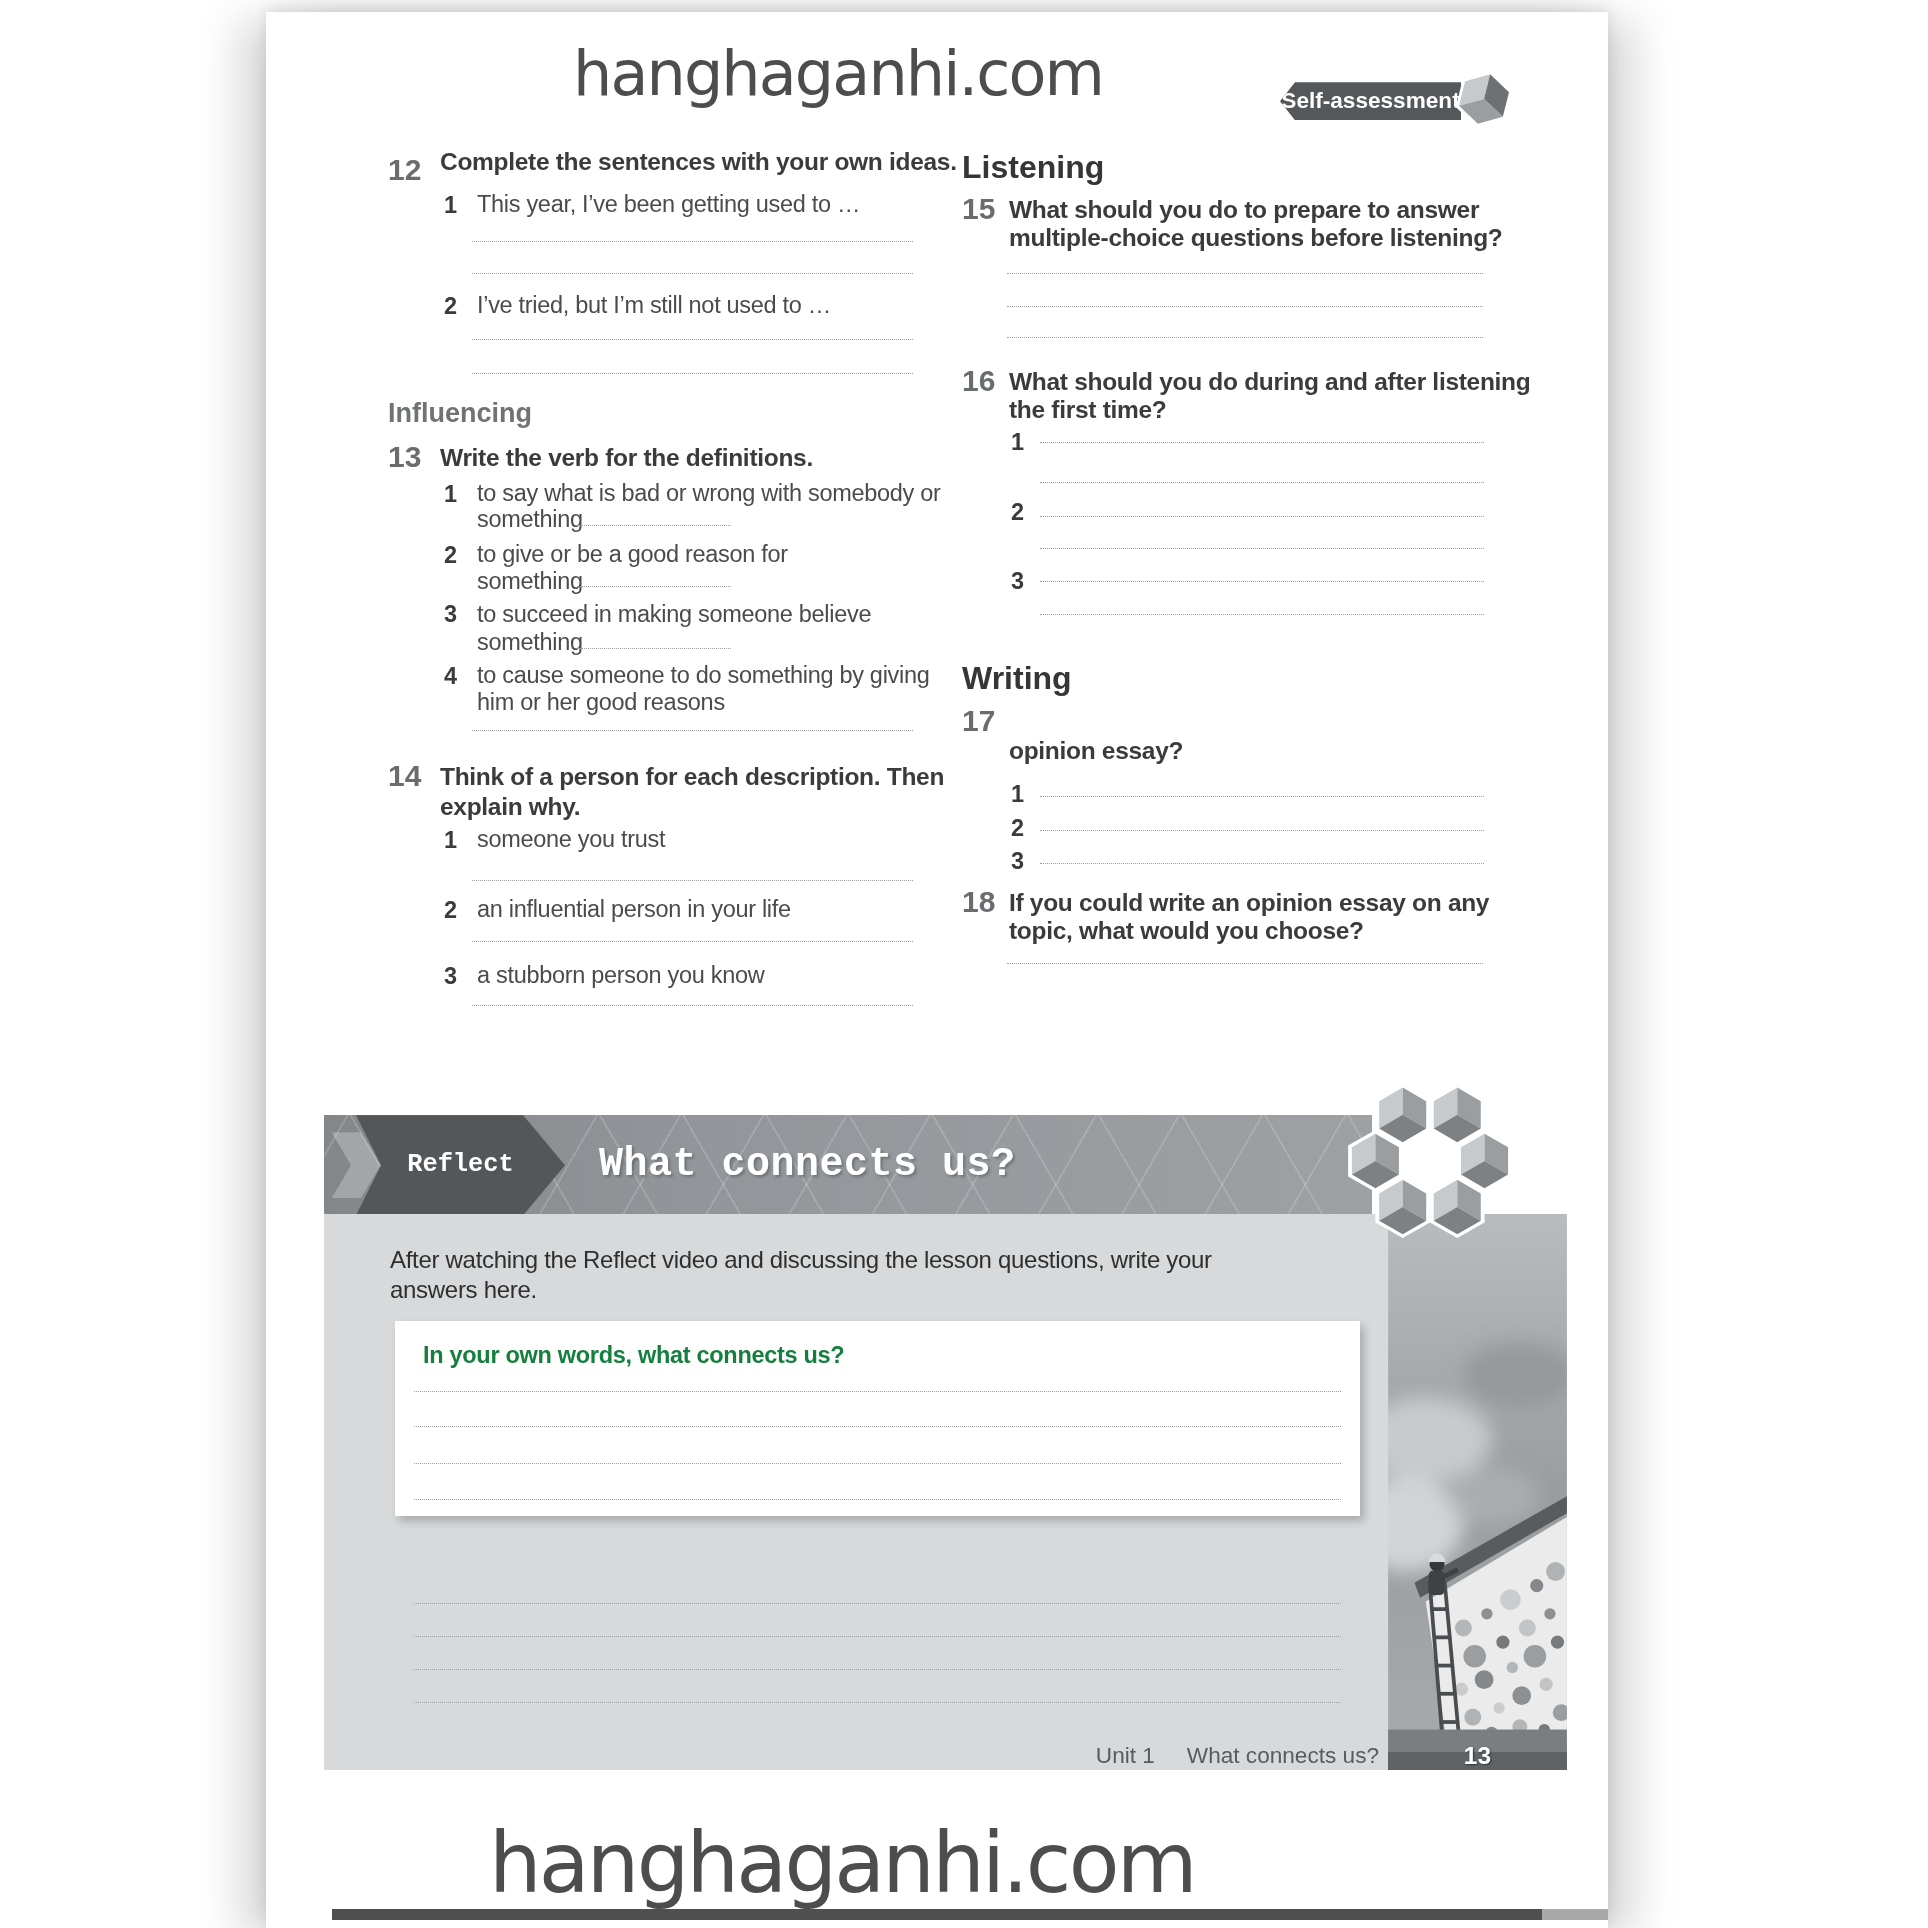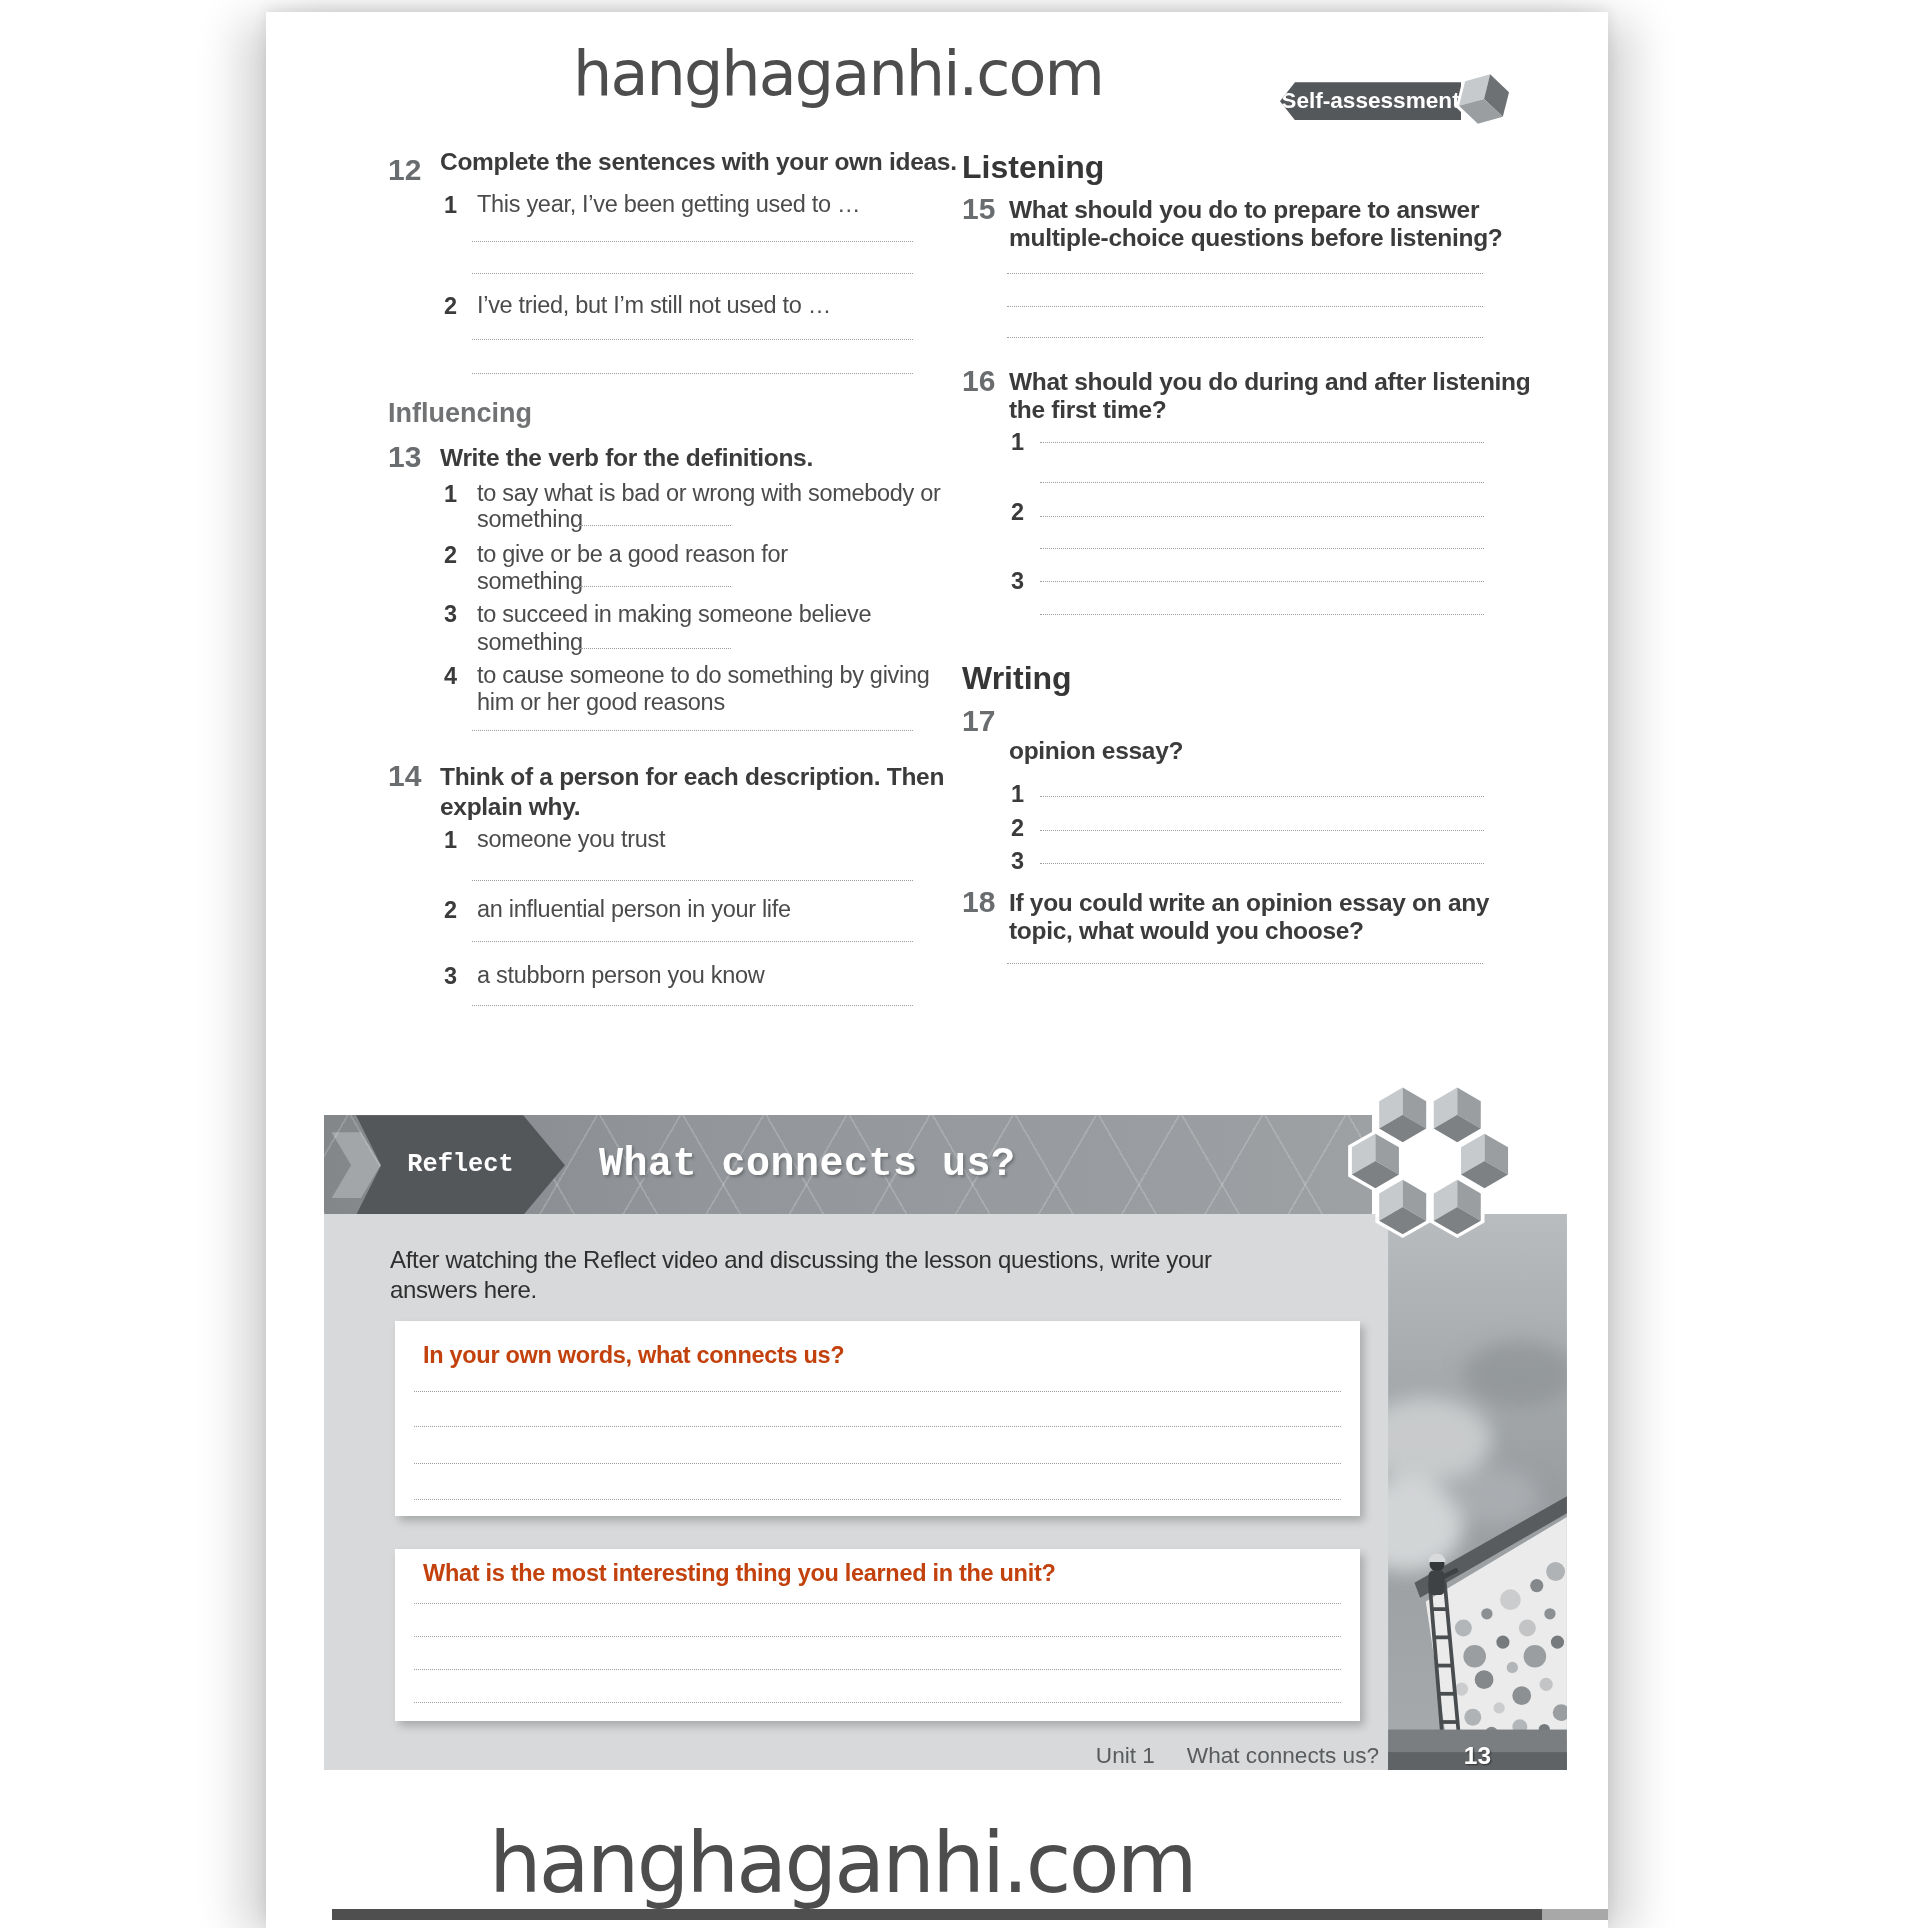--- a/index.html
+++ b/index.html
@@ -31,21 +31,21 @@
   .ghost-chevron{position:absolute;left:7.5px;top:17px;width:49px;height:66px;
       clip-path:polygon(0 0,60% 0,100% 50%,60% 100%,0 100%,40% 50%);background:rgba(255,255,255,0.25);}
   .reflect-tab{position:absolute;left:32px;top:0;width:209px;height:100px;background:#54575a;
       clip-path:polygon(0 0,80% 0,100% 50%,80% 100%,0 100%,12% 50%);
       color:#fff;font-weight:bold;font-size:25.4px;line-height:100px;text-align:center;}
   .banner-title{position:absolute;left:275px;top:0;height:100px;line-height:100px;
       color:#ffffff;font-weight:bold;font-size:40px;letter-spacing:0.5px;
       text-shadow:1.9px 1.9px 2.8px rgba(0,0,0,0.25);white-space:nowrap;}
   .panel{background:#d8d9da;}
   .whitebox{background:#ffffff;box-shadow:3.8px 4.7px 8.5px rgba(0,0,0,0.22);}
-  .boxq{position:absolute;left:28px;font-weight:bold;font-size:23.5px;color:#c2410c;letter-spacing:-0.3px;white-space:nowrap;}
+  .boxq{position:absolute;left:28px;font-weight:bold;font-size:23.5px;color:#15803d;letter-spacing:-0.3px;white-space:nowrap;}
   .introline{font-weight:normal;font-size:24px;color:#2f2f2f;letter-spacing:-0.3px;white-space:nowrap;text-align:center;}
   .footer{font-size:22.6px;color:#595c5e;white-space:nowrap;text-align:right;}
   .pgnum{font-weight:bold;font-size:24.5px;color:#ffffff;text-align:center;text-shadow:0.9px 0.9px 1.9px rgba(0,0,0,0.5);}
   .edgebar{background:#4f4f4f;}
   .edgebar-light{background:#a8a8a8;}
 </style>
 </head>
 <body>
 
 <div class="canvas">
@@ -246,23 +246,20 @@
     <div class="abs introline" style="left:124px;top:1264px;">answers here.</div>
 
     <div class="abs whitebox" style="left:129px;top:1309px;width:965px;height:195px;">
       <div class="boxq" style="top:21px;">In your own words, what connects us?</div>
     </div>
     <div class="abs dot" style="left:148px;top:1379px;width:927px;"></div>
     <div class="abs dot" style="left:148px;top:1414px;width:927px;"></div>
     <div class="abs dot" style="left:148px;top:1451px;width:927px;"></div>
     <div class="abs dot" style="left:148px;top:1487px;width:927px;"></div>
 
-    <div class="abs whitebox" style="left:129px;top:1537px;width:965px;height:172px;">
-      <div class="boxq" style="top:11.3px;">What is the most interesting thing you learned in the unit?</div>
-    </div>
     <div class="abs dot" style="left:148px;top:1591px;width:927px;"></div>
     <div class="abs dot" style="left:148px;top:1624px;width:927px;"></div>
     <div class="abs dot" style="left:148px;top:1657px;width:927px;"></div>
     <div class="abs dot" style="left:148px;top:1690px;width:927px;"></div>
 
     <div class="abs footer" style="left:548px;top:1731px;width:565px;">
       <span>Unit 1</span><span style="display:inline-block;width:32px;"></span><span>What connects us?</span>
     </div>
     <div class="abs pgnum" style="left:1185px;top:1730px;width:53px;">13</div>
 

